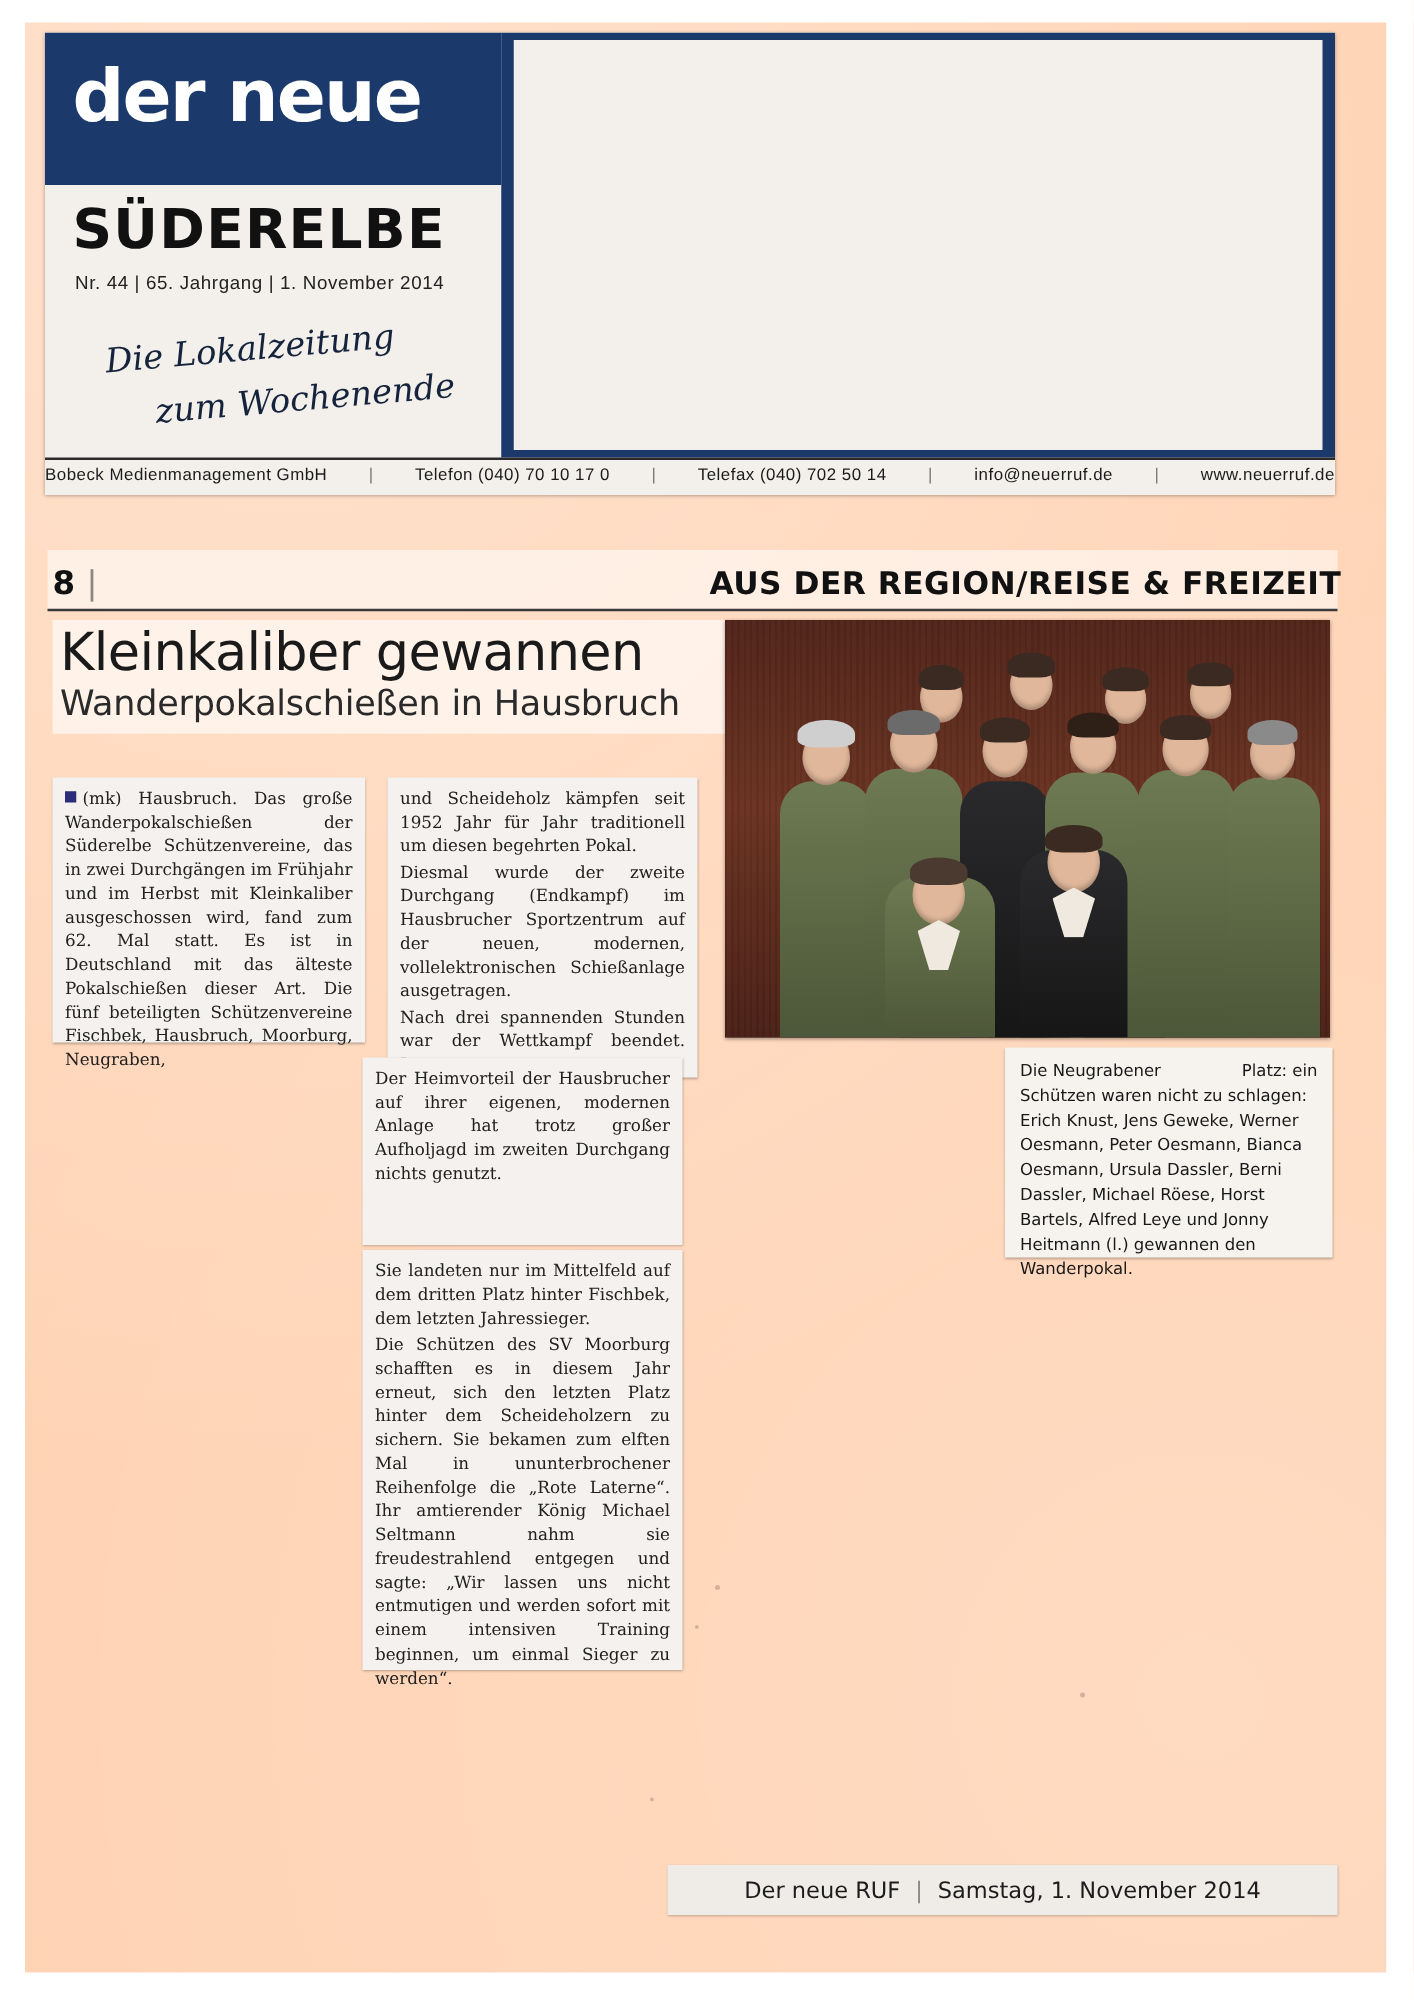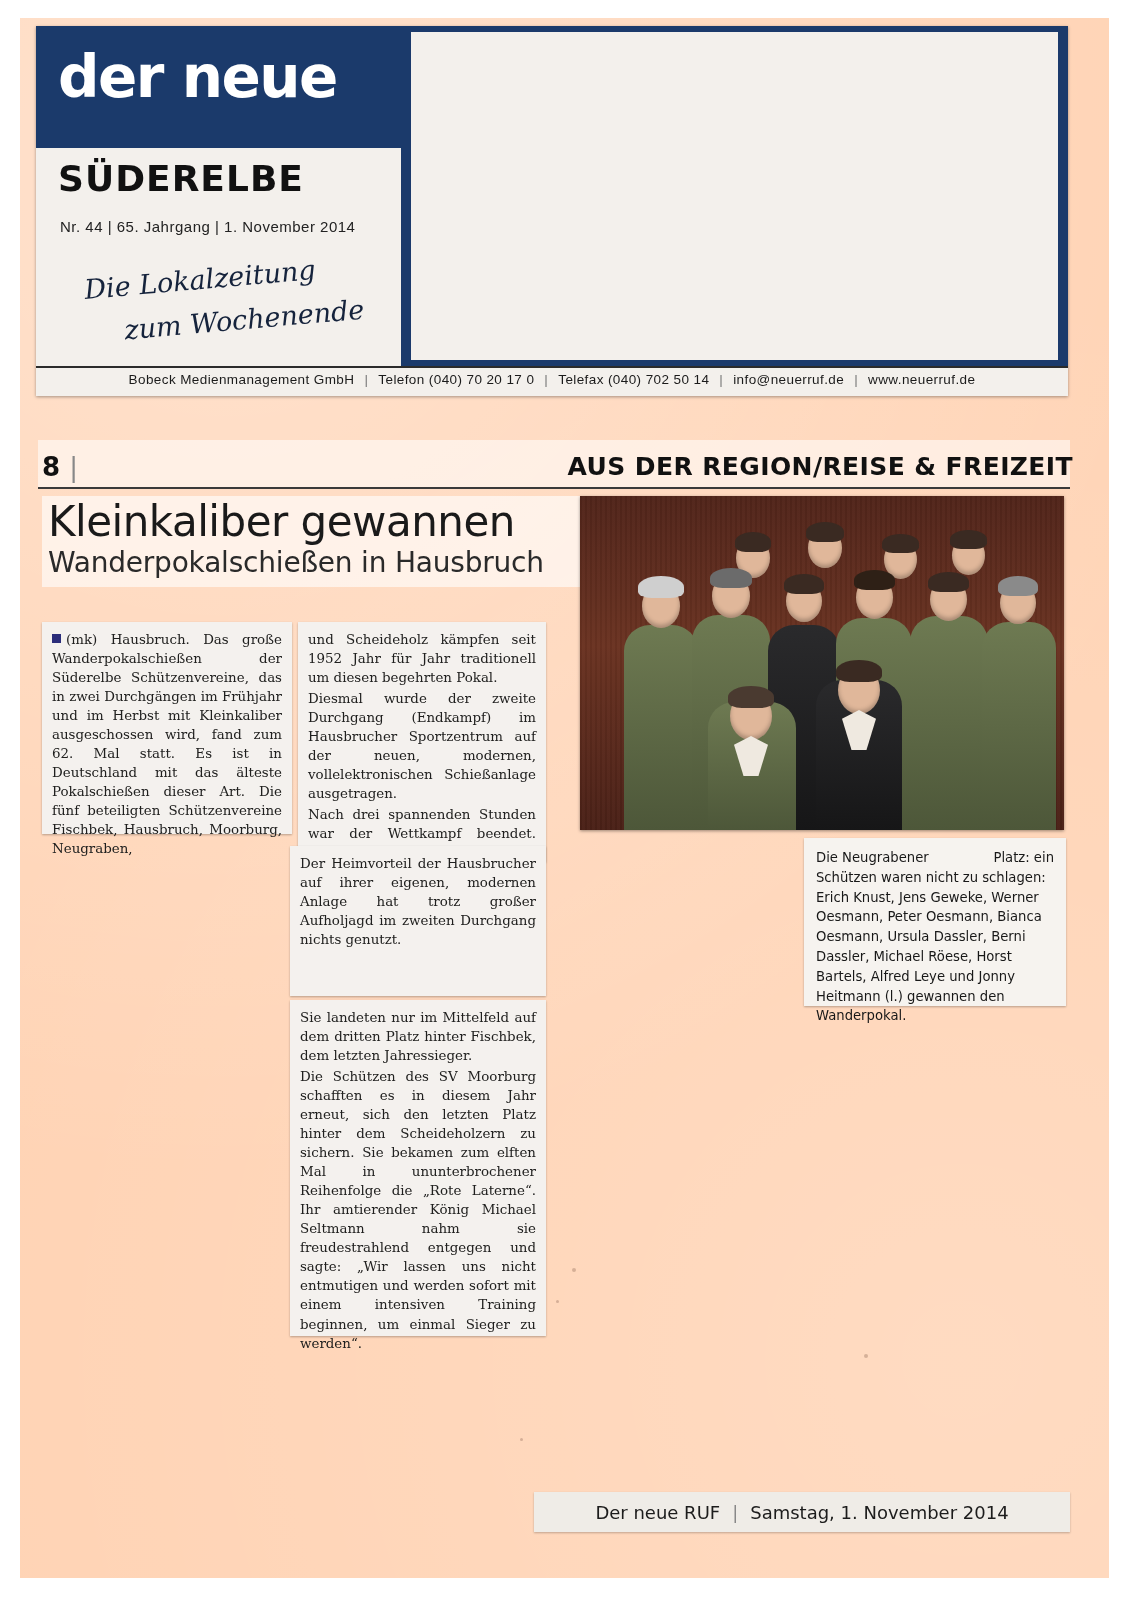--- a/index.html
+++ b/index.html
@@ -89,21 +89,21 @@
     font-size: 300px;
     line-height: 1;
     letter-spacing: 2px;
   }
   .mast-sud {
     position: absolute;
     left: 22px; top: 132px;
     color: #111;
     font-family: "DejaVu Sans", sans-serif;
     font-weight: bold;
-    font-size: 36px;
+    font-size: 44px;
     letter-spacing: 1px;
   }
   .mast-issue {
     position: absolute;
     left: 24px; top: 192px;
     color: #222;
     font-size: 15px;
     letter-spacing: 0.5px;
   }
   .mast-slogan1, .mast-slogan2 {
@@ -122,21 +122,21 @@
     left: 0; top: 340px;
     width: 1032px; height: 2px;
     background: #2b2b2b;
   }
   .mast-contact {
     position: absolute;
     left: 0; top: 346px;
     width: 1032px;
     display: flex;
     align-items: center;
-    justify-content: center;
+    justify-content: space-between;
     gap: 10px;
     font-size: 13.5px;
     color: #1b1b1b;
     letter-spacing: 0.4px;
   }
   .mast-contact .sep { color: #777; }
 
   
   .pagenum {
     position: absolute;
@@ -212,21 +212,21 @@
   .col-text p { margin: 0 0 2px 0; }
   .sq {
     display: inline-block;
     width: 9px; height: 9px;
     background: #2b2d7a;
     margin-right: 5px;
     vertical-align: 1px;
   }
 
   .clip-a { left: 42px;  top: 622px; width: 250px; height: 212px; }
-  .clip-b { left: 298px; top: 622px; width: 248px; height: 240px; }
+  .clip-b { left: 310px; top: 622px; width: 248px; height: 240px; }
   .clip-c { left: 290px; top: 846px; width: 256px; height: 150px; }
   .clip-d { left: 290px; top: 1000px; width: 256px; height: 336px; }
 
   
   .photo {
     position: absolute;
     left: 580px; top: 496px;
     width: 484px; height: 334px;
     background: #3b1d15;
     box-shadow: 0 1px 3px rgba(0,0,0,0.4);
@@ -322,21 +322,21 @@
     </div>
     <div class="mast-dernue">der neue</div>
     <div class="mast-sud">SÜDERELBE</div>
     <div class="mast-issue">Nr. 44  |  65. Jahrgang  |  1. November 2014</div>
     <div class="mast-slogan1">Die Lokalzeitung</div>
     <div class="mast-slogan2">zum Wochenende</div>
     <div class="mast-rule"></div>
     <div class="mast-contact">
       <span>Bobeck Medienmanagement GmbH</span>
       <span class="sep">|</span>
-      <span>Telefon (040) 70 20 17 0</span>
+      <span>Telefon (040) 70 10 17 0</span>
       <span class="sep">|</span>
       <span>Telefax  (040) 702 50 14</span>
       <span class="sep">|</span>
       <span>info@neuerruf.de</span>
       <span class="sep">|</span>
       <span>www.neuerruf.de</span>
     </div>
   </div>
 
   <div class="header-strip"></div>

